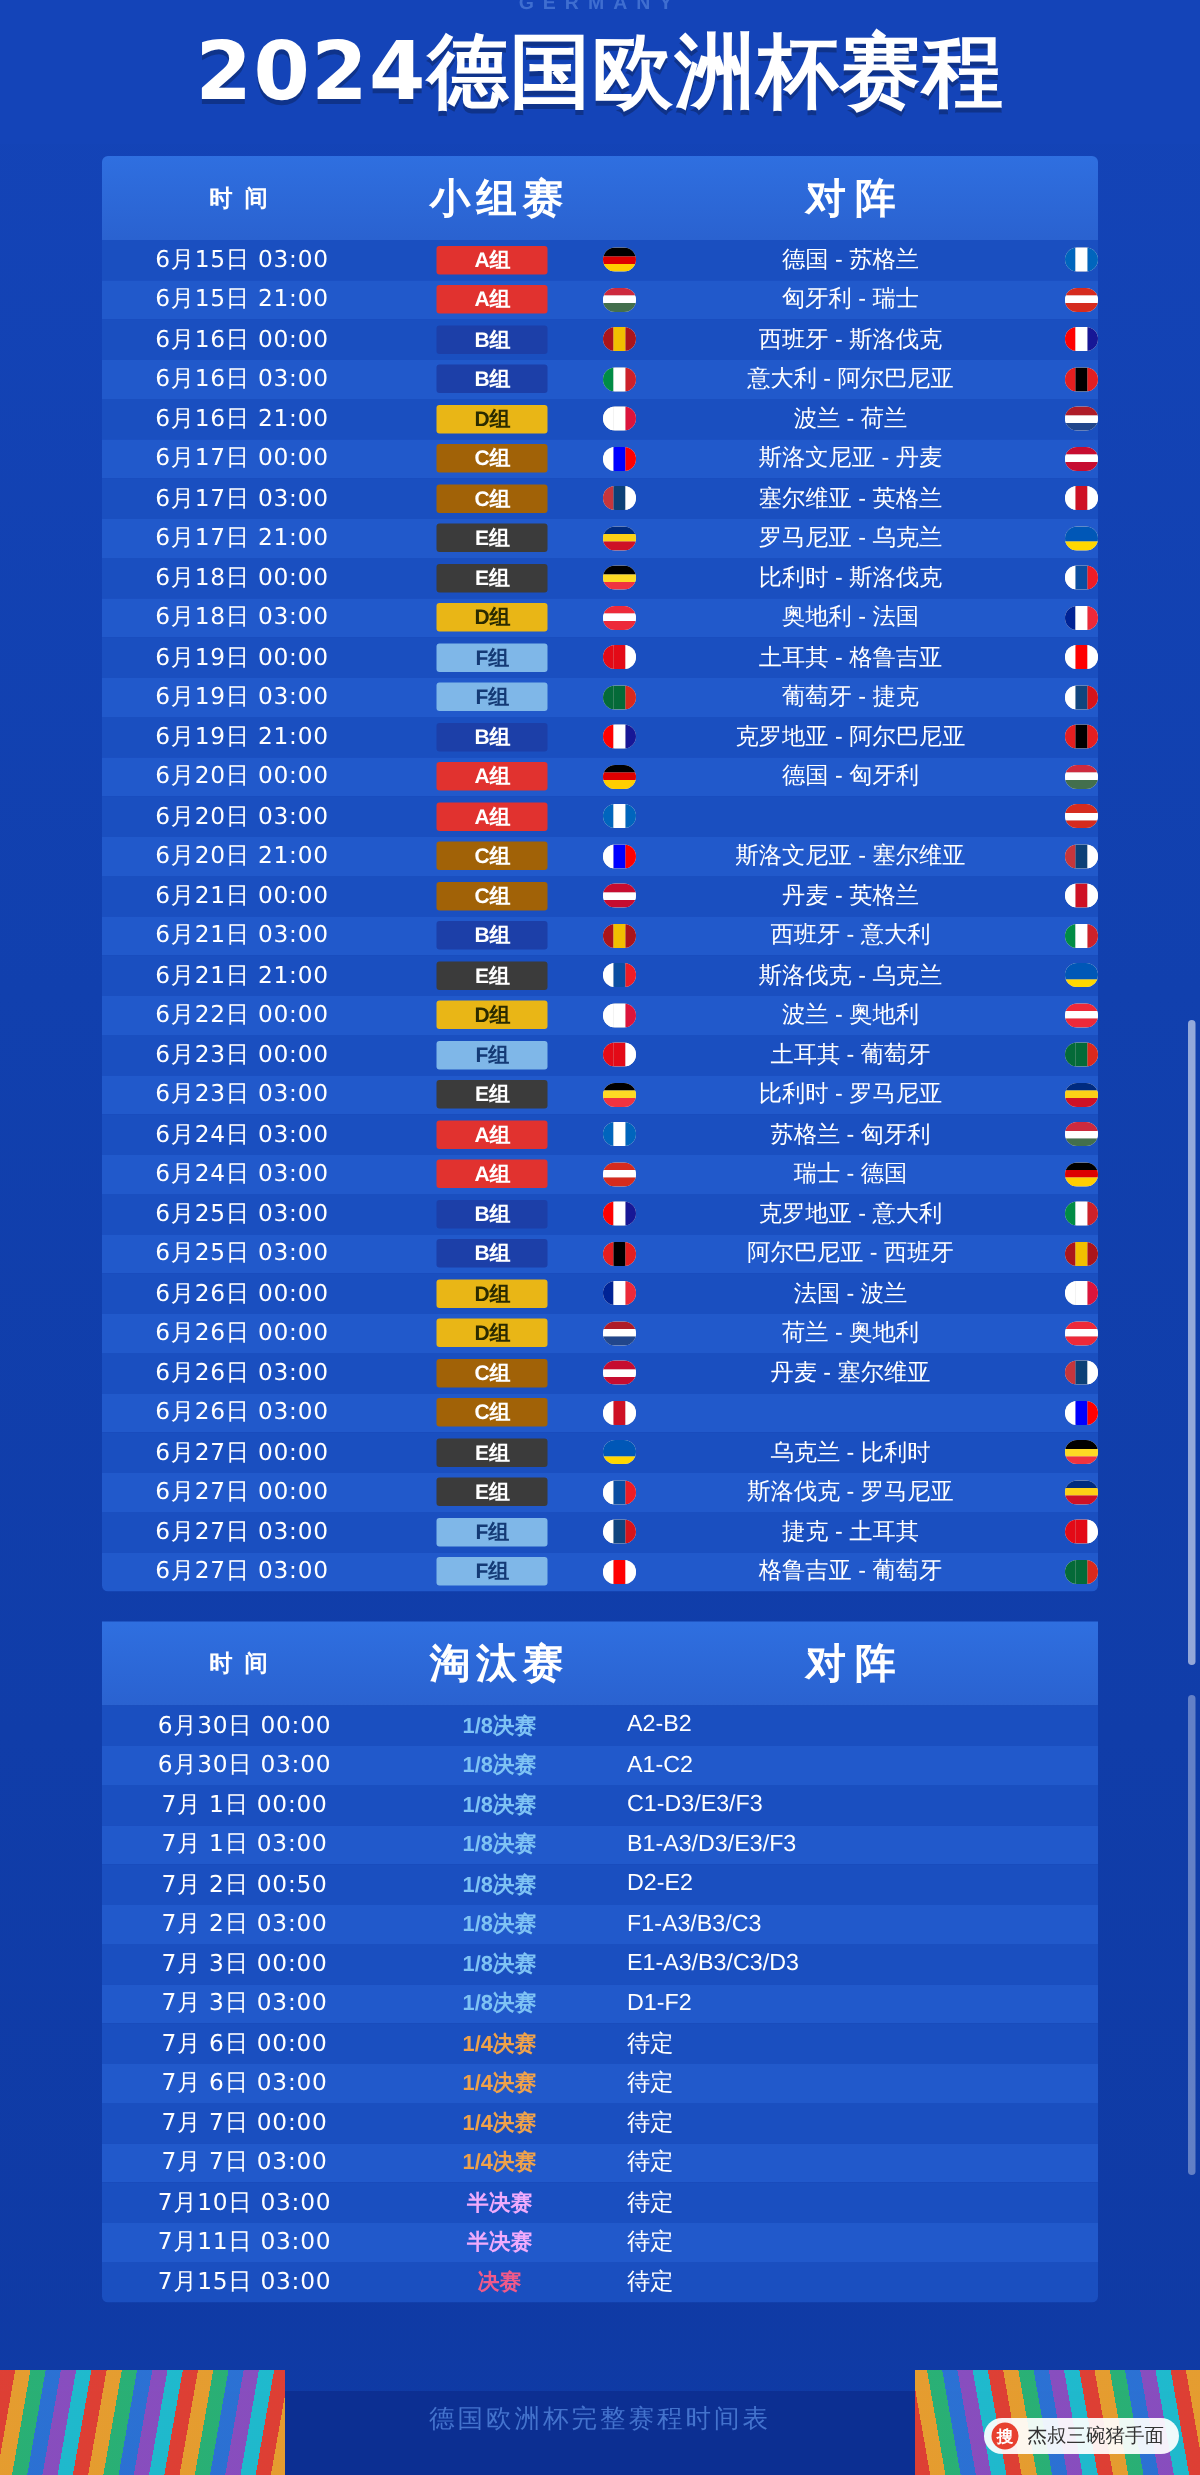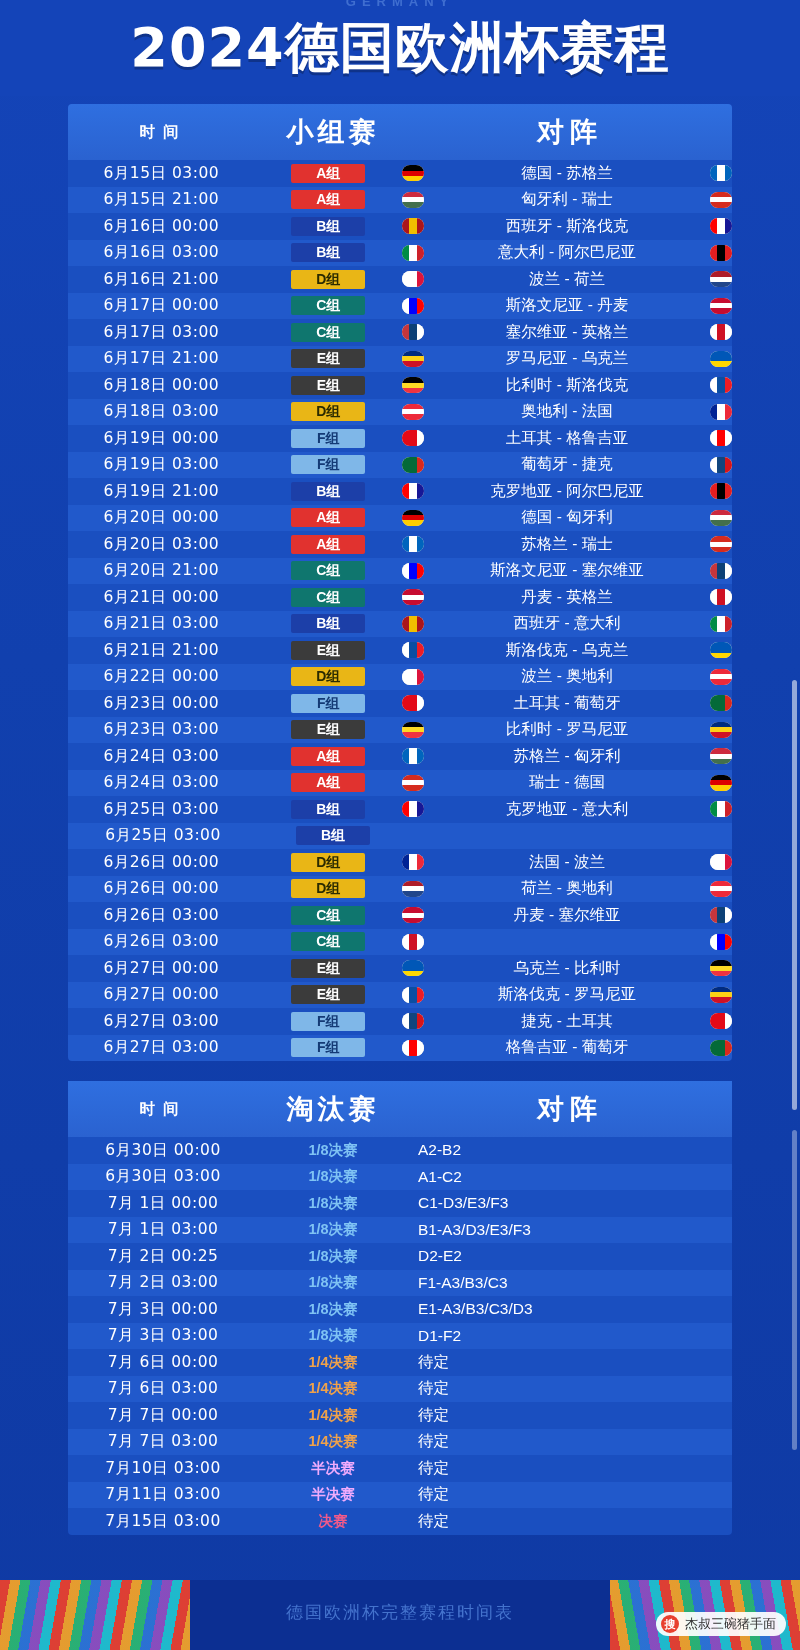--- a/index.html
+++ b/index.html
@@ -53,21 +53,21 @@
   .c-time{width:190px;text-align:center;font-size:15.5px;letter-spacing:.5px;
           font-family:"DejaVu Sans","Liberation Sans",sans-serif;}
   .c-group{width:150px;display:flex;justify-content:center;align-items:center;}
   .badge{
     display:inline-block;min-width:74px;text-align:center;
     font-size:14px;font-weight:bold;color:#fff;
     padding:2px 0 3px 0;border-radius:2px;line-height:1;
   }
   .g-A{background:#e1322f;}
   .g-B{background:#1c3fa8;}
-  .g-C{background:#0f766e;}
+  .g-C{background:#a16207;}
   .g-D{background:#e9b616;color:#2b2b00;}
   .g-E{background:#3b3b3b;}
   .g-F{background:#7fb7e8;color:#143a75;}
   .c-match{flex:1;display:flex;align-items:center;justify-content:center;gap:10px;}
   .teams{font-size:15.5px;color:#fff;white-space:nowrap;}
   .flag{
     width:22px;height:16px;border-radius:50%/50%;
     border-radius:9px;
     display:inline-block;flex:0 0 auto;
     background:#ccc;overflow:hidden;position:relative;
@@ -90,21 +90,21 @@
   .krow.odd{background:#1a4fc0;}
   .krow.even{background:#2159cb;}
   .k-stage{width:150px;text-align:center;font-size:14.5px;font-weight:bold;}
   .st-8{color:#7fc3f4;}
   .st-4{color:#f0a24a;}
   .st-semi{color:#f0abfc;}
   .st-final{color:#f05a8a;}
   .k-match{flex:1;font-size:15.5px;padding-left:10px;text-align:left;}
   
   .footer{
-    position:absolute;left:0;right:0;bottom:0;height:70px;
+    position:absolute;left:0;right:0;bottom:0;height:56px;
     background:#0c2f92;
   }
   .ribbon{
     position:absolute;left:0;bottom:0;width:190px;height:70px;
     background:repeating-linear-gradient(100deg,
       #e8402f 0 10px,#f0a22a 10px 20px,#2bb673 20px 30px,
       #2d74d6 30px 40px,#8e4fc0 40px 50px,#20c0cf 50px 60px);
     opacity:.95;
   }
   .ribbon2{
@@ -518,21 +518,20 @@
           </div>
           <div class="c-match">
             <div class="mrow-inner">
               <span class="flag l">
                 <span class="v3">
                   <i style="background: rgb(0, 101, 189);"></i>
                   <i style="background: rgb(255, 255, 255);"></i>
                   <i style="background: rgb(0, 101, 189);"></i>
                 </span>
               </span>
-              <span class="teams mid">苏格兰 - 瑞士</span>
               <span class="flag r">
                 <span class="h3">
                   <i style="background: rgb(213, 43, 30);"></i>
                   <i style="background: rgb(255, 255, 255);"></i>
                   <i style="background: rgb(213, 43, 30);"></i>
                 </span>
               </span>
             </div>
           </div>
         </div>
@@ -783,20 +782,39 @@
                   <i style="background: rgb(205, 33, 42);"></i>
                 </span>
               </span>
             </div>
           </div>
         </div>
         <div class="row even">
           <div class="c-time">6月25日 03:00</div>
           <div class="c-group">
             <span class="badge g-B">B组</span>
+          </div>
+          <div class="c-match">
+            <div class="mrow-inner">
+              <span class="flag l">
+                <span class="v3">
+                  <i style="background: rgb(228, 30, 32);"></i>
+                  <i style="background: rgb(0, 0, 0);"></i>
+                  <i style="background: rgb(228, 30, 32);"></i>
+                </span>
+              </span>
+              <span class="teams mid">阿尔巴尼亚 - 西班牙</span>
+              <span class="flag r">
+                <span class="v3">
+                  <i style="background: rgb(170, 21, 27);"></i>
+                  <i style="background: rgb(241, 191, 0);"></i>
+                  <i style="background: rgb(170, 21, 27);"></i>
+                </span>
+              </span>
+            </div>
           </div>
         </div>
         <div class="row odd">
           <div class="c-time">6月26日 00:00</div>
           <div class="c-group">
             <span class="badge g-D">D组</span>
           </div>
           <div class="c-match">
             <div class="mrow-inner">
               <span class="flag l">
@@ -1015,21 +1033,21 @@
           <div class="c-time">7月 1日 00:00</div>
           <div class="k-stage st-8">1/8决赛</div>
           <div class="k-match">C1-D3/E3/F3</div>
         </div>
         <div class="krow even">
           <div class="c-time">7月 1日 03:00</div>
           <div class="k-stage st-8">1/8决赛</div>
           <div class="k-match">B1-A3/D3/E3/F3</div>
         </div>
         <div class="krow odd">
-          <div class="c-time">7月 2日 00:25</div>
+          <div class="c-time">7月 2日 00:50</div>
           <div class="k-stage st-8">1/8决赛</div>
           <div class="k-match">D2-E2</div>
         </div>
         <div class="krow even">
           <div class="c-time">7月 2日 03:00</div>
           <div class="k-stage st-8">1/8决赛</div>
           <div class="k-match">F1-A3/B3/C3</div>
         </div>
         <div class="krow odd">
           <div class="c-time">7月 3日 00:00</div>

